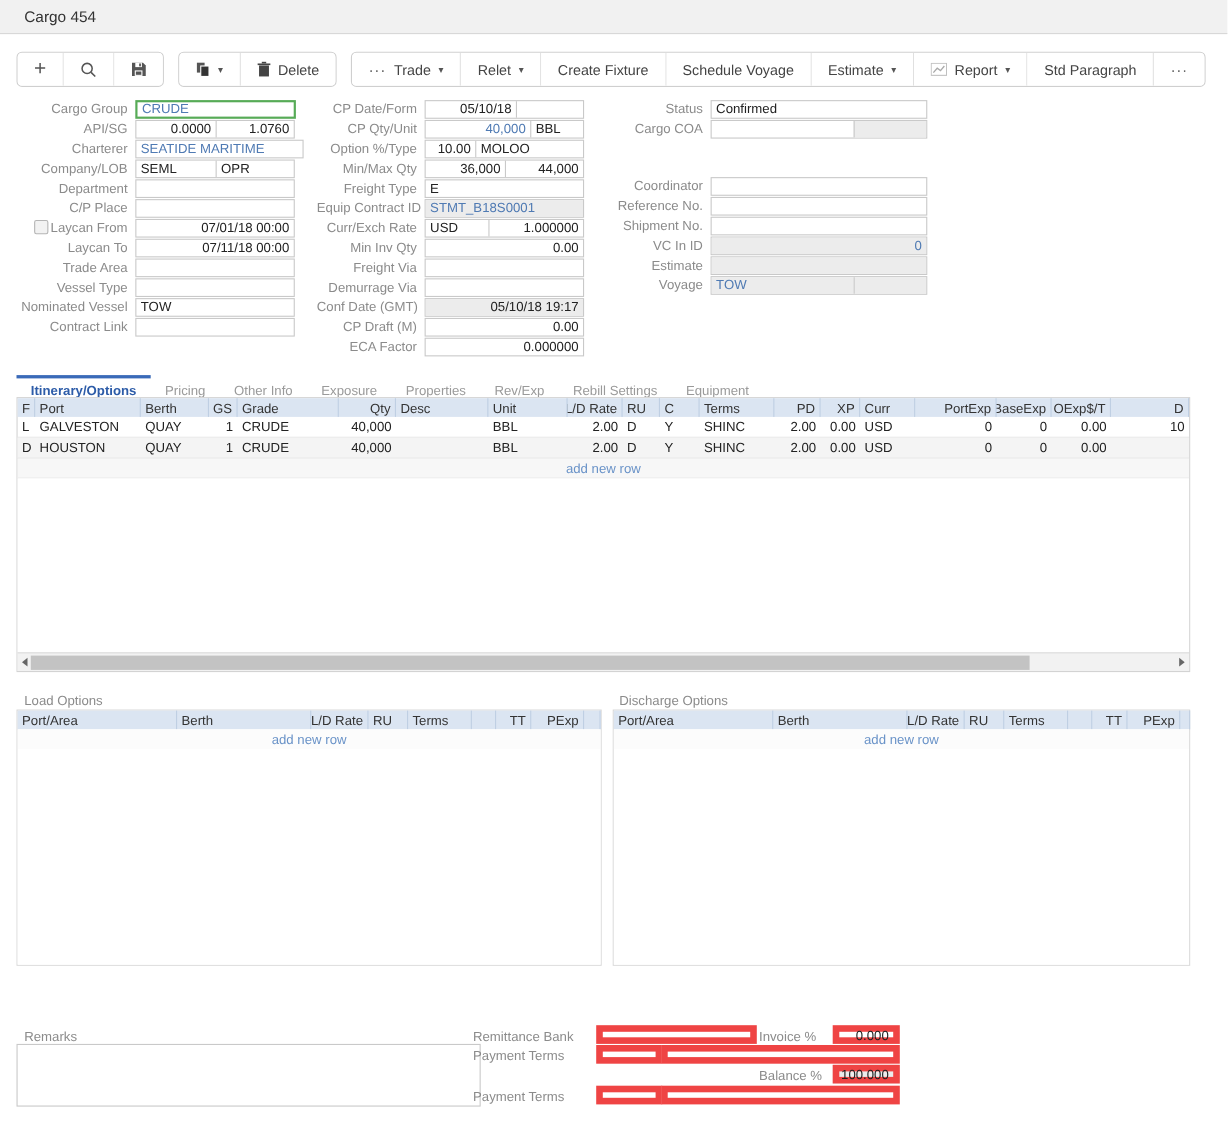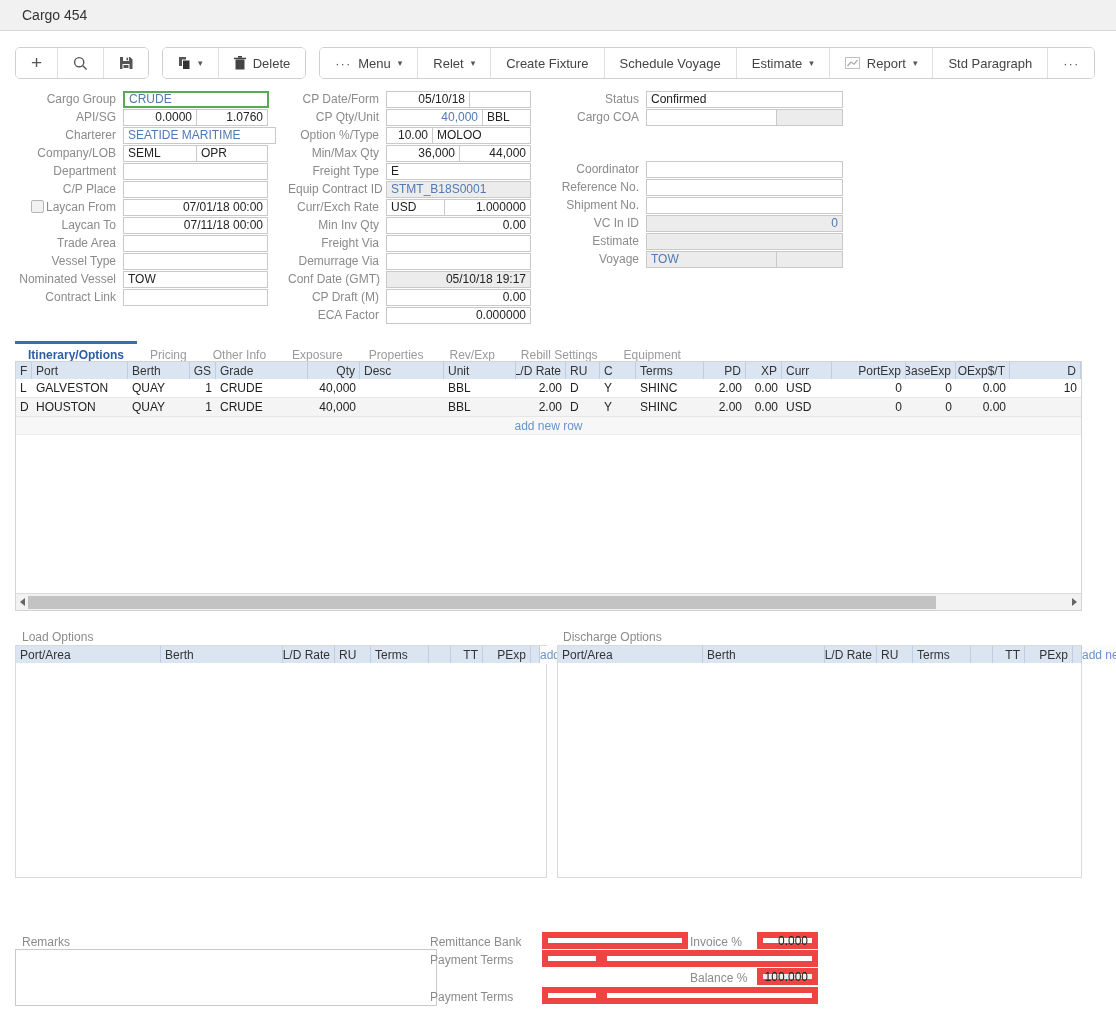--- a/index.html
+++ b/index.html
@@ -62,21 +62,21 @@
   .sarrow { position:absolute; top:4px; width:0; height:0; border-top:4.5px solid transparent; border-bottom:4.5px solid transparent; }
   .sarrow.left { left:4px; border-right:5px solid #666; }
   .sarrow.right { right:4px; border-left:5px solid #666; }
   
   .c0{width:16px}.c1{width:96px}.c2{width:62px}.c3{width:26px}.c4{width:92px}.c5{width:52px}
   .c6{width:84px}.c7{width:72px}.c8{width:50px}.c9{width:34px}.c10{width:36px}.c11{width:68px}
   .c12{width:42px}.c13{width:36px}.c14{width:50px}.c15{width:74px}.c16{width:50px}.c17{width:54px}
   .c18{flex:1 1 auto}
   
   .optlabel { position:absolute; color:#8b8b8b; font-size:12px; }
-  .panel { position:absolute; top:645px; height:233px; border:1px solid #d9d9d9; background:#fff; display:flex; flex-direction:row; }
+  .panel { position:absolute; top:645px; height:233px; border:1px solid #d9d9d9; background:#fff; display:flex; flex-direction:column; }
   .l0{width:145px}.l1{width:122px}.l2{width:52px}.l3{width:36px}.l4{width:58px}.l5{width:22px}
   .l6{width:32px}.l7{width:48px}.l8{flex:1 1 auto}
   
   .ftlabel { position:absolute; color:#8b8b8b; font-size:12px; text-align:left; white-space:nowrap; }
   .ftinput { position:absolute; border:6px solid #ef4444; background:#fff; height:17px; display:flex; align-items:center; padding:0 4px; font-size:12px; }
   .remarks { position:absolute; left:15px; top:949px; width:422px; height:57px; border:1px solid #c9c9c9; background:#fff; }
   
   .icon { display:flex; align-items:center; }
 </style>
 </head>
@@ -128,21 +128,21 @@
             <rect x="0" y="1.7" width="12" height="1.5" fill="#444"></rect>
             <rect x="4" y="0" width="4" height="1.7" fill="#444"></rect>
           </svg>
       </span>
       <span>Delete</span>
     </div>
   </div>
   <div class="btngroup">
     <div class="tbtn">
       <span class="dots">···</span>
-      <span>Menu</span>
+      <span>Trade</span>
       <span class="caret">▾</span>
     </div>
     <div class="tbtn">
       <span>Relet</span>
       <span class="caret">▾</span>
     </div>
     <div class="tbtn">
       <span>Create Fixture</span>
     </div>
     <div class="tbtn">

